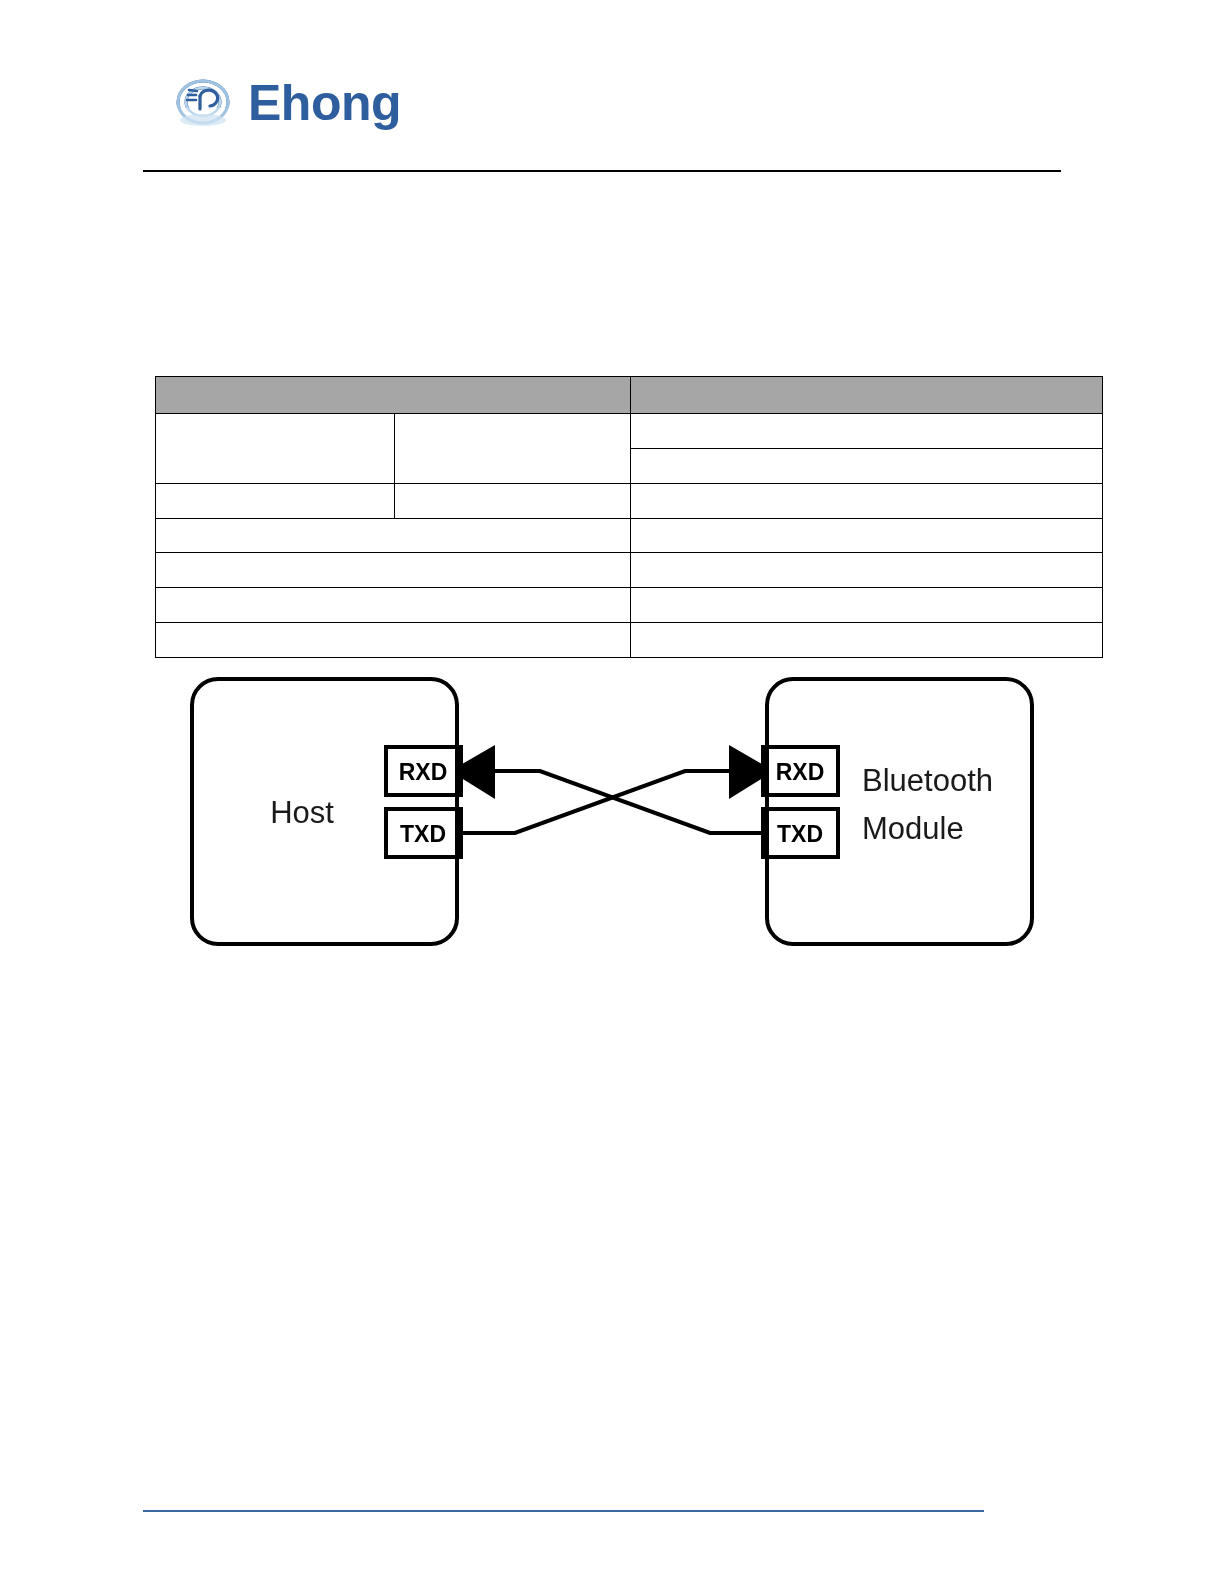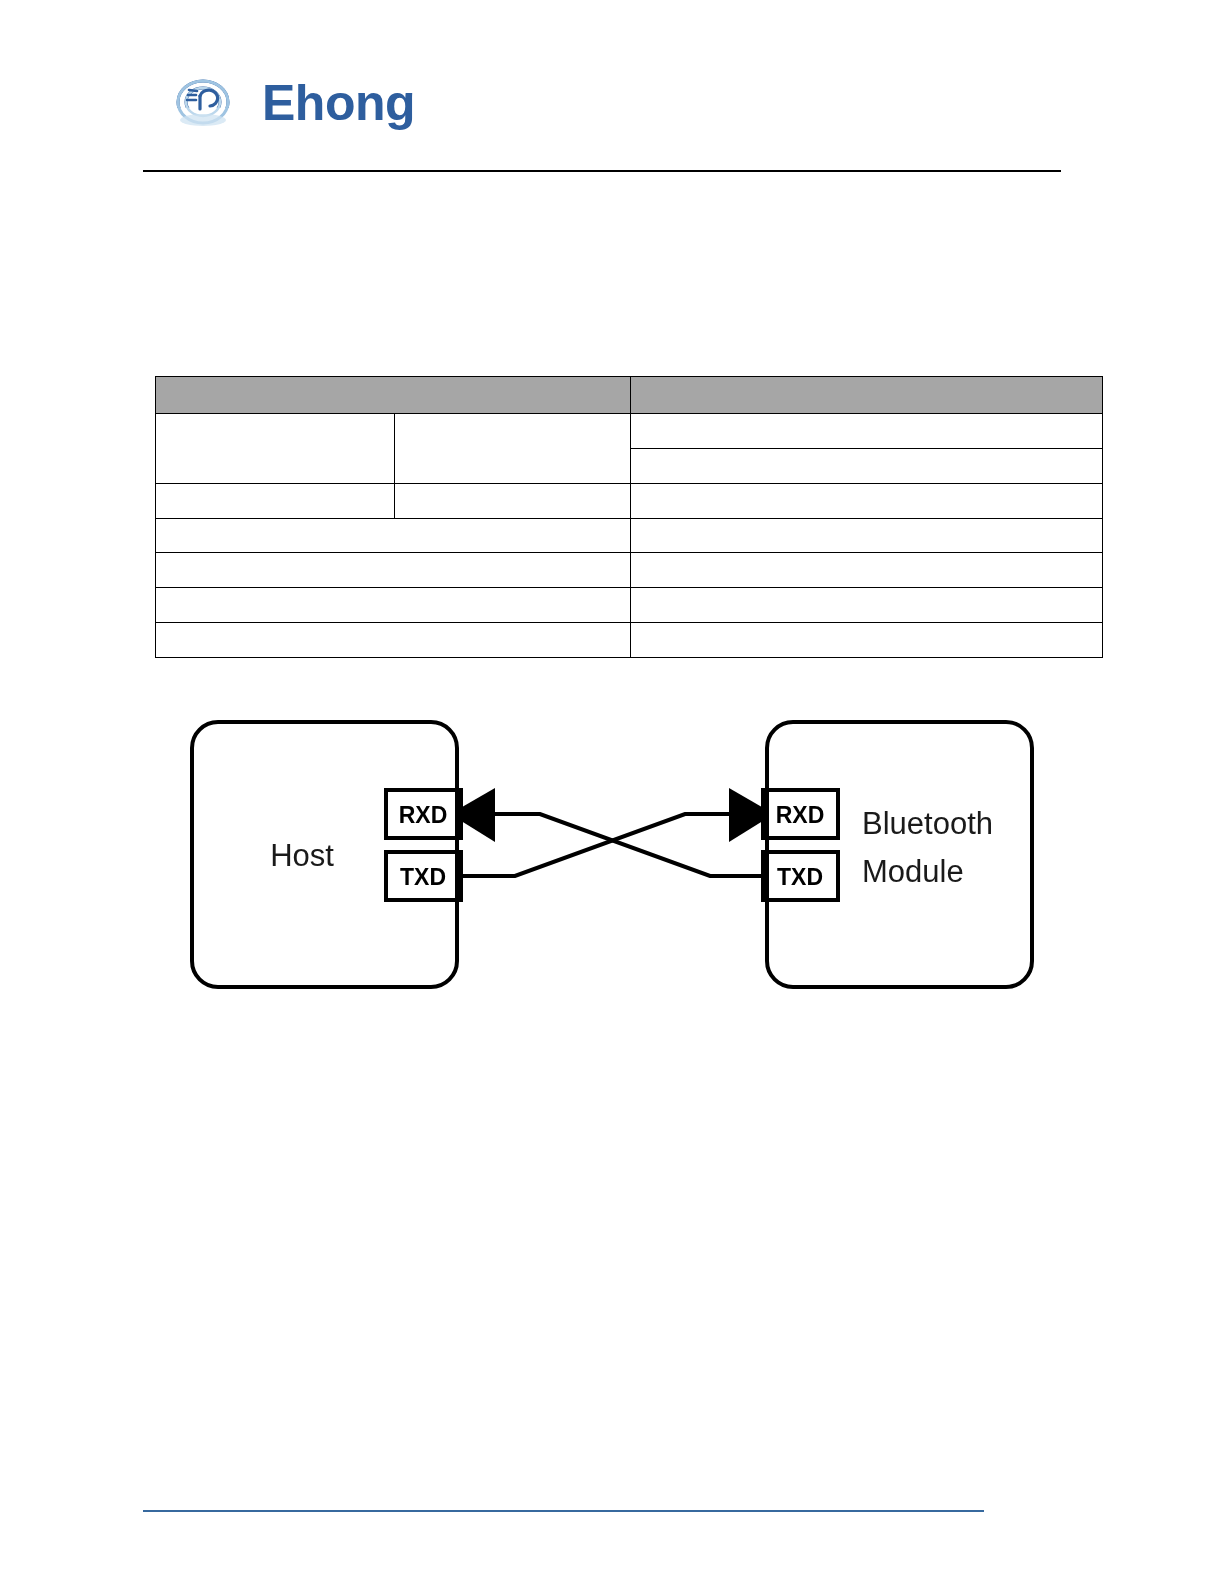--- a/index.html
+++ b/index.html
@@ -22,21 +22,21 @@
     top: 0;
     width: 1225px;
     height: 180px;
   }
   .logo-block {
     position: absolute;
     left: 172px;
     top: 76px;
     display: flex;
     align-items: center;
-    gap: 28px;
+    gap: 14px;
   }
   .logo-mark {
     width: 62px;
     height: 54px;
     position: relative;
     flex: 0 0 auto;
   }
   .logo-wordmark {
     font-family: "Liberation Sans", sans-serif;
     font-size: 50px;
@@ -84,21 +84,21 @@
     height: 36px;
   }
   .col-a { width: 239px; }
   .col-b { width: 236px; }
   .col-c { width: 472px; }
 
   
   .wiring-diagram {
     position: absolute;
     left: 150px;
-    top: 696px;
+    top: 653px;
     width: 940px;
     height: 320px;
   }
   .wiring-diagram svg {
     display: block;
   }
   .dev-label {
     font-family: "Liberation Sans", sans-serif;
     font-size: 31px;
     fill: #1a1a1a;

